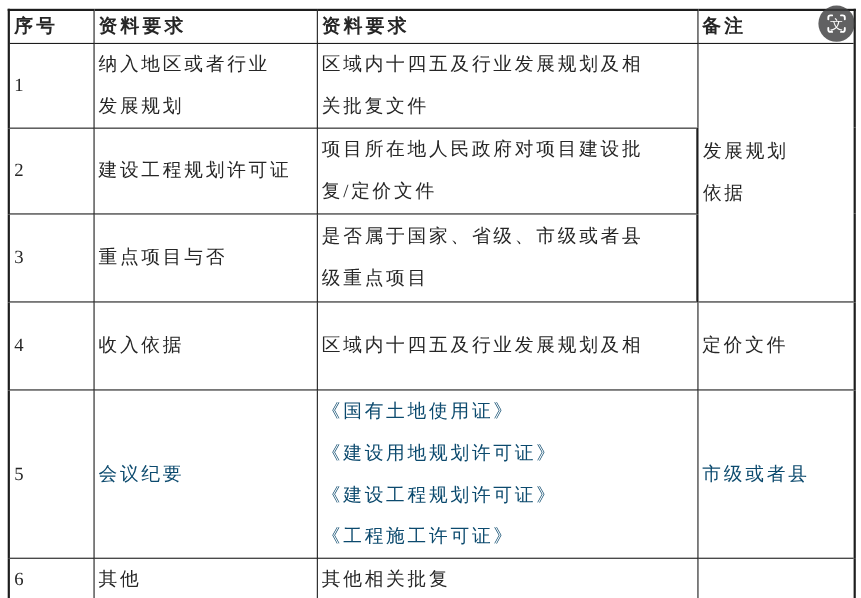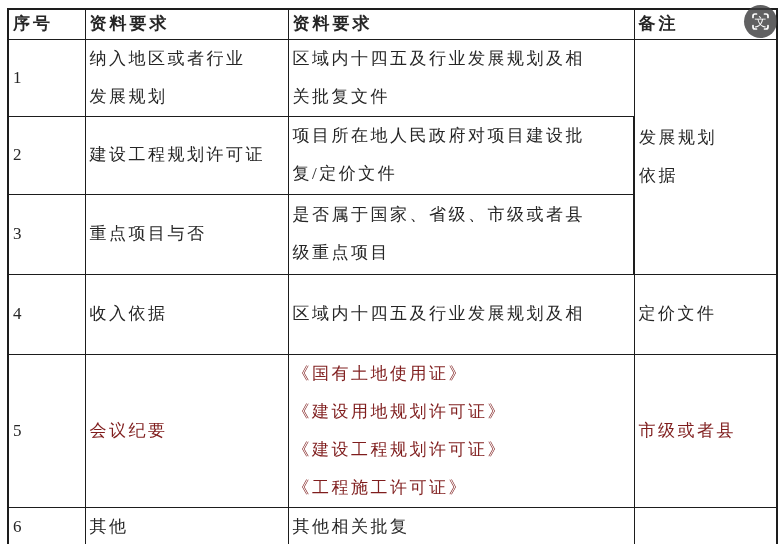--- a/index.html
+++ b/index.html
@@ -60,21 +60,21 @@
   tr.r2 { height: 78px; }
   tr.r3 { height: 80px; }
   tr.r4 { height: 80px; }
   tr.r5 { height: 152px; }
   tr.r6 { height: 36px; }
   td.serial {
     letter-spacing: 0;
     font-size: 18px;
   }
   tr.r5 td.red, td.red {
-    color: #7f1d1d;
+    color: #0c4a6e;
   }
   
   .overlay-btn {
     position: absolute;
     left: 744px;
     top: 5px;
     width: 33px;
     height: 33px;
     border-radius: 50%;
     background: rgba(62, 62, 64, 0.82);

